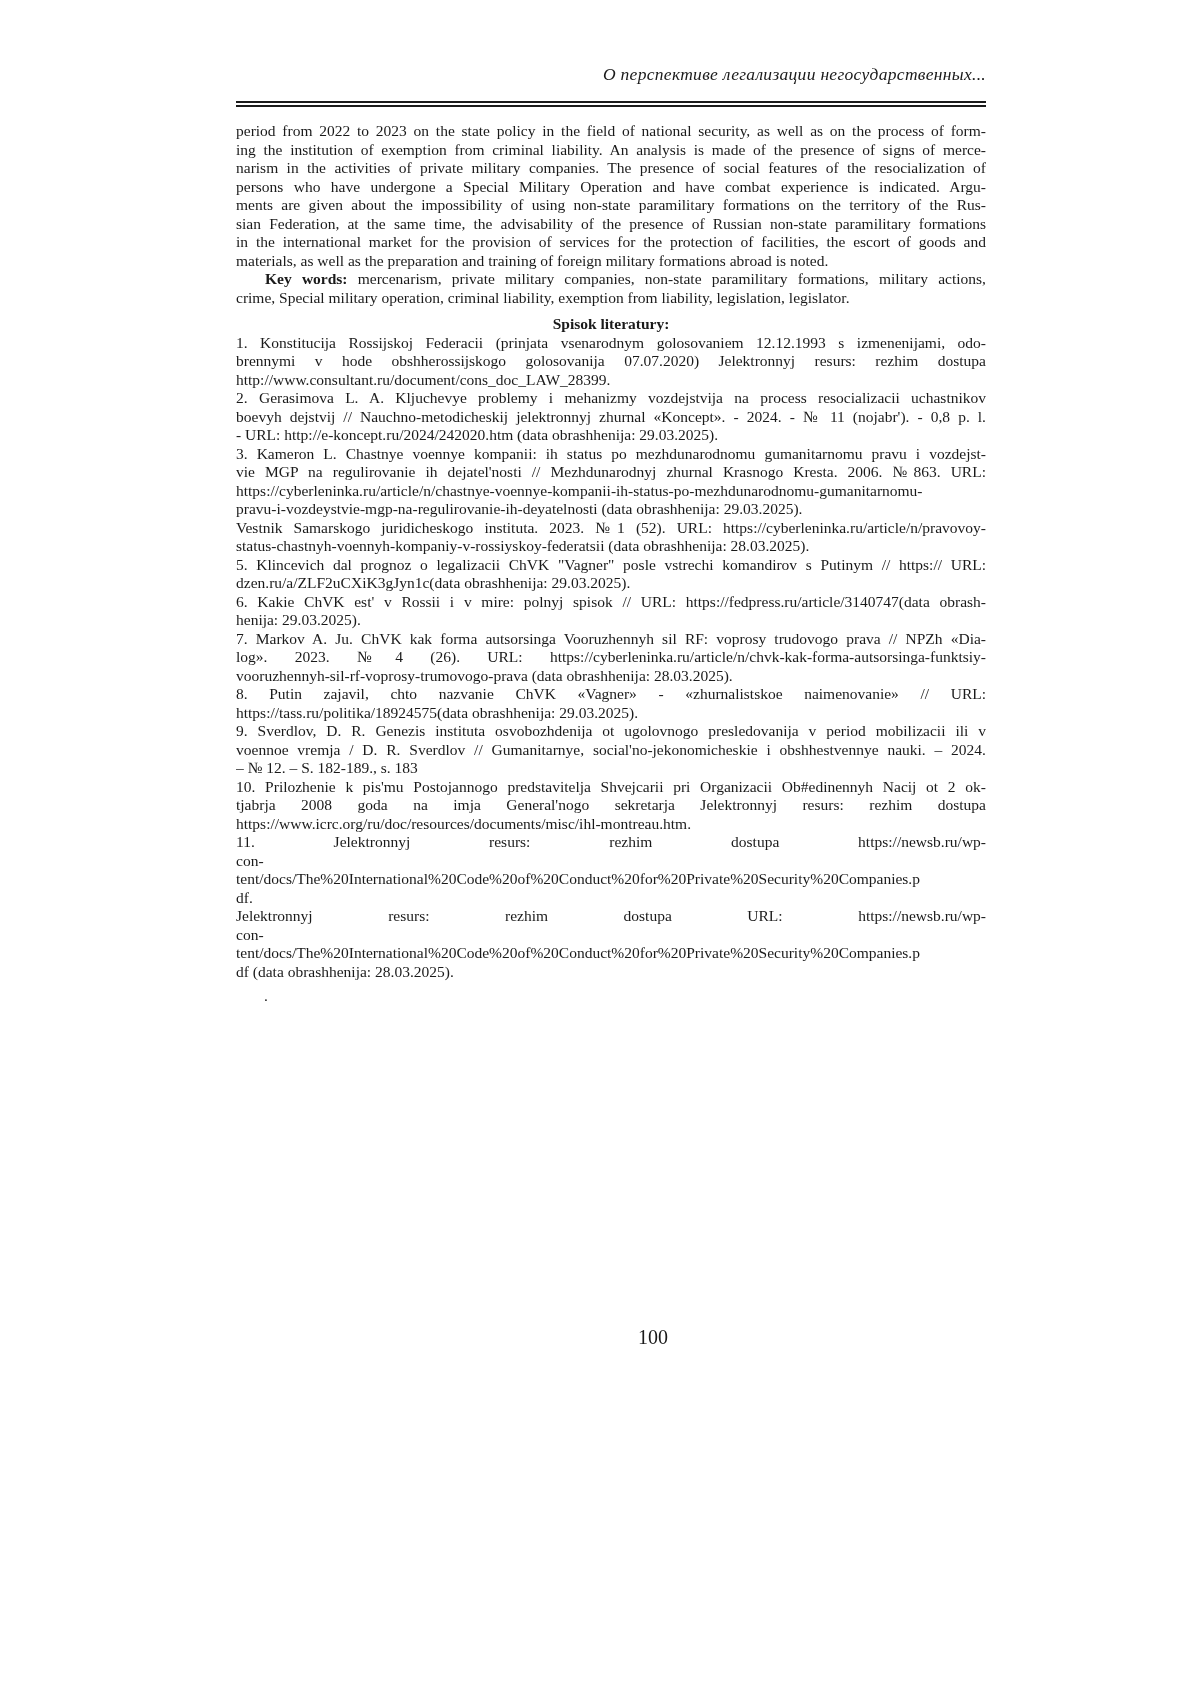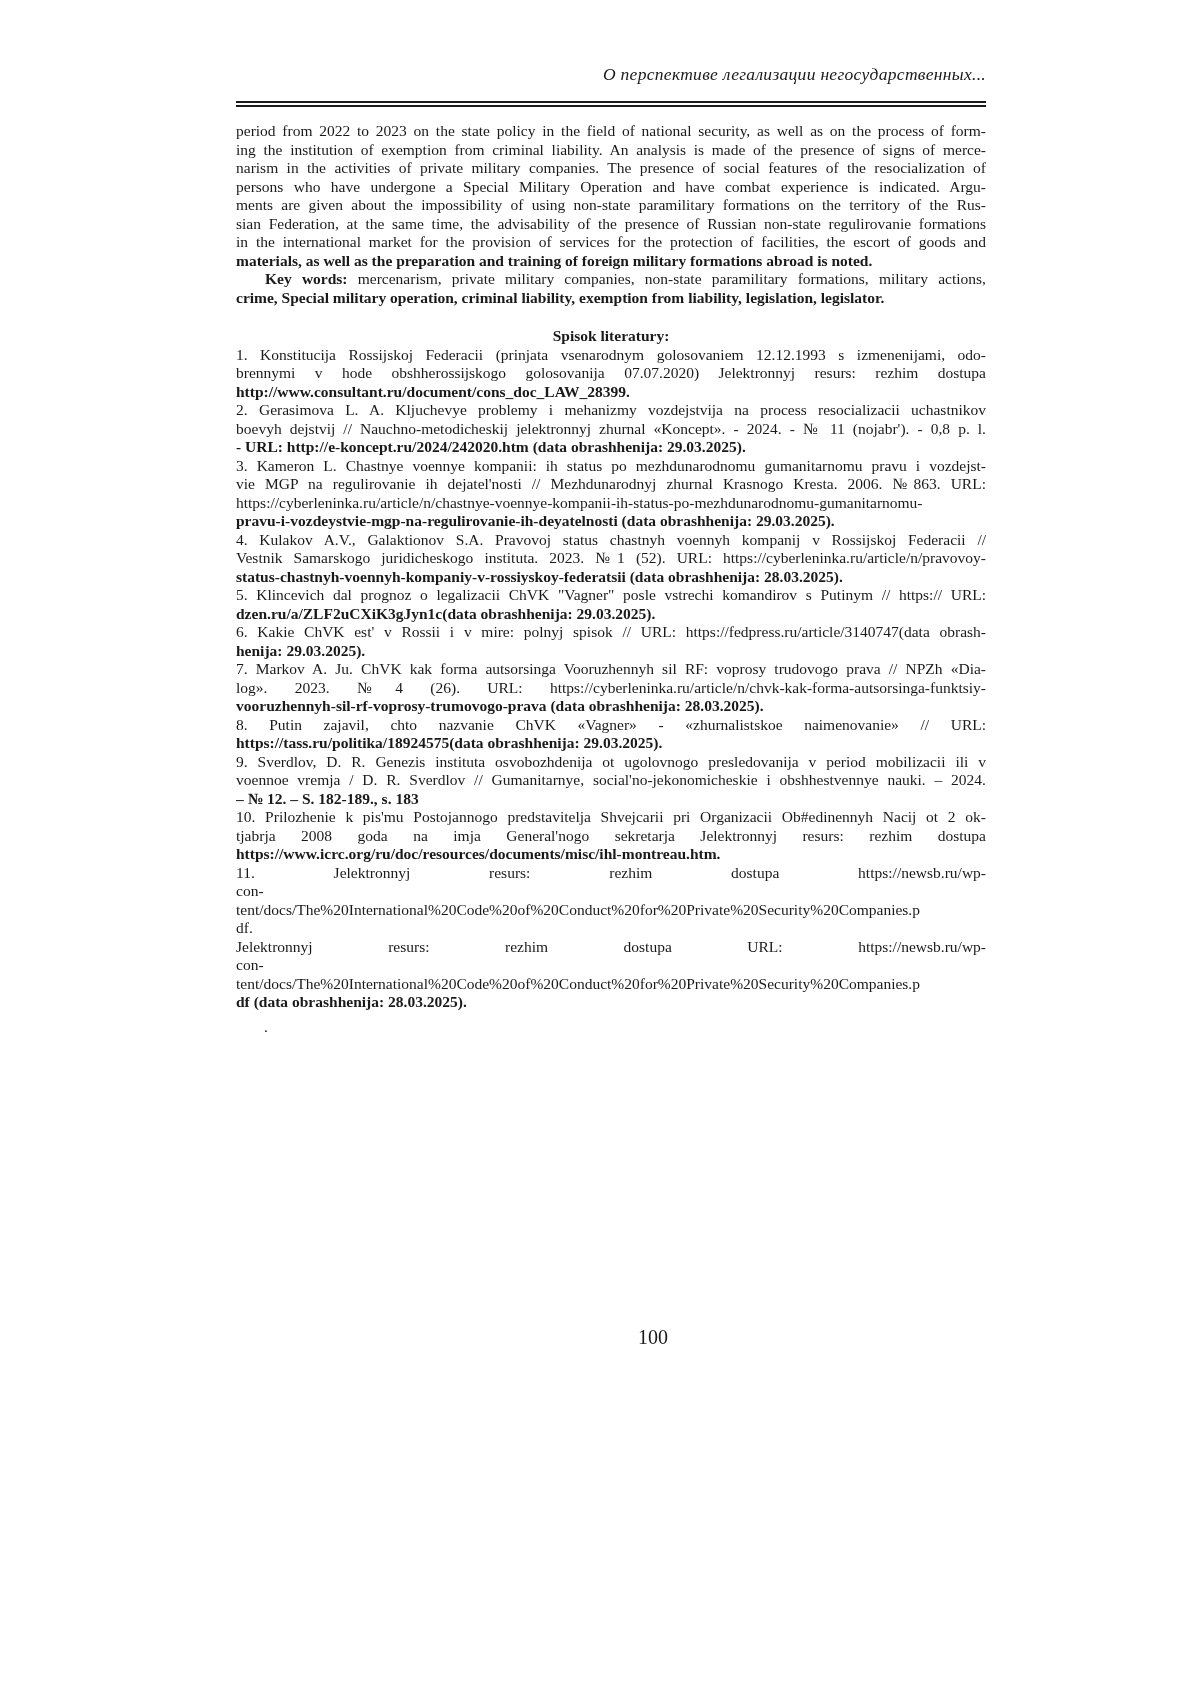--- a/index.html
+++ b/index.html
@@ -48,30 +48,29 @@
   .line {
     text-align: justify;
     text-align-last: justify;
     overflow: hidden;
     height: 18.5px;
     white-space: normal;
   }
   .line.last {
     text-align: left;
     text-align-last: left;
-    font-weight: bold;
   }
   .kw-first {
     text-indent: 29px;
   }
   .bold { font-weight: bold; }
   .refs-heading {
     font-weight: bold;
     text-align: center;
-    margin-top: 20px;
+    margin-top: 8px;
     height: 18.5px;
   }
   .trailing-dot {
     margin-top: 6px;
     padding-left: 28px;
     height: 18.5px;
     text-align: left;
   }
   .page-number {
     position: absolute;
@@ -87,21 +86,21 @@
 <div class="rule"></div>
 
 <div class="content">
 
   <div>
       <div class="line">period from 2022 to 2023 on the state policy in the field of national security, as well as on the process of form-</div>
       <div class="line">ing the institution of exemption from criminal liability. An analysis is made of the presence of signs of merce-</div>
       <div class="line">narism in the activities of private military companies. The presence of social features of the resocialization of</div>
       <div class="line">persons who have undergone a Special Military Operation and have combat experience is indicated. Argu-</div>
       <div class="line">ments are given about the impossibility of using non-state paramilitary formations on the territory of the Rus-</div>
-      <div class="line">sian Federation, at the same time, the advisability of the presence of Russian non-state regulirovanie formations</div>
+      <div class="line">sian Federation, at the same time, the advisability of the presence of Russian non-state paramilitary formations</div>
       <div class="line">in the international market for the provision of services for the protection of facilities, the escort of goods and</div>
       <div class="line last">materials, as well as the preparation and training of foreign military formations abroad is noted.</div>
     </div>
 
   <div>
     <div class="line kw-first"><span class="bold">Key words:</span><span> mercenarism, private military companies, non-state paramilitary formations, military actions,</span></div>
     <div class="line last">crime, Special military operation, criminal liability, exemption from liability, legislation, legislator.</div>
   </div>
 
   <div class="refs-heading">Spisok literatury:</div>
@@ -117,21 +116,20 @@
         <div class="line">boevyh dejstvij // Nauchno-metodicheskij jelektronnyj zhurnal «Koncept». - 2024. - № 11 (nojabr'). - 0,8 p. l.</div>
         <div class="line last">- URL: http://e-koncept.ru/2024/242020.htm (data obrashhenija: 29.03.2025).</div>
       </div>
       <div>
         <div class="line">3. Kameron L. Chastnye voennye kompanii: ih status po mezhdunarodnomu gumanitarnomu pravu i vozdejst-</div>
         <div class="line">vie MGP na regulirovanie ih dejatel'nosti // Mezhdunarodnyj zhurnal Krasnogo Kresta. 2006. №863. URL:</div>
         <div class="line">https://cyberleninka.ru/article/n/chastnye-voennye-kompanii-ih-status-po-mezhdunarodnomu-gumanitarnomu-</div>
         <div class="line last">pravu-i-vozdeystvie-mgp-na-regulirovanie-ih-deyatelnosti (data obrashhenija: 29.03.2025).</div>
       </div>
       <div>
-        <div class="line">4. Kulakov A.V., Galaktionov S.A. Pravovoj status chastnyh voennyh kompanij v Rossijskoj Federacii //</div>
         <div class="line">Vestnik Samarskogo juridicheskogo instituta. 2023. №1 (52). URL: https://cyberleninka.ru/article/n/pravovoy-</div>
         <div class="line last">status-chastnyh-voennyh-kompaniy-v-rossiyskoy-federatsii (data obrashhenija: 28.03.2025).</div>
       </div>
       <div>
         <div class="line">5. Klincevich dal prognoz o legalizacii ChVK "Vagner" posle vstrechi komandirov s Putinym // https:// URL:</div>
         <div class="line last">dzen.ru/a/ZLF2uCXiK3gJyn1c(data obrashhenija: 29.03.2025).</div>
       </div>
       <div>
         <div class="line">6. Kakie ChVK est' v Rossii i v mire: polnyj spisok // URL: https://fedpress.ru/article/3140747(data obrash-</div>
         <div class="line last">henija: 29.03.2025).</div>

